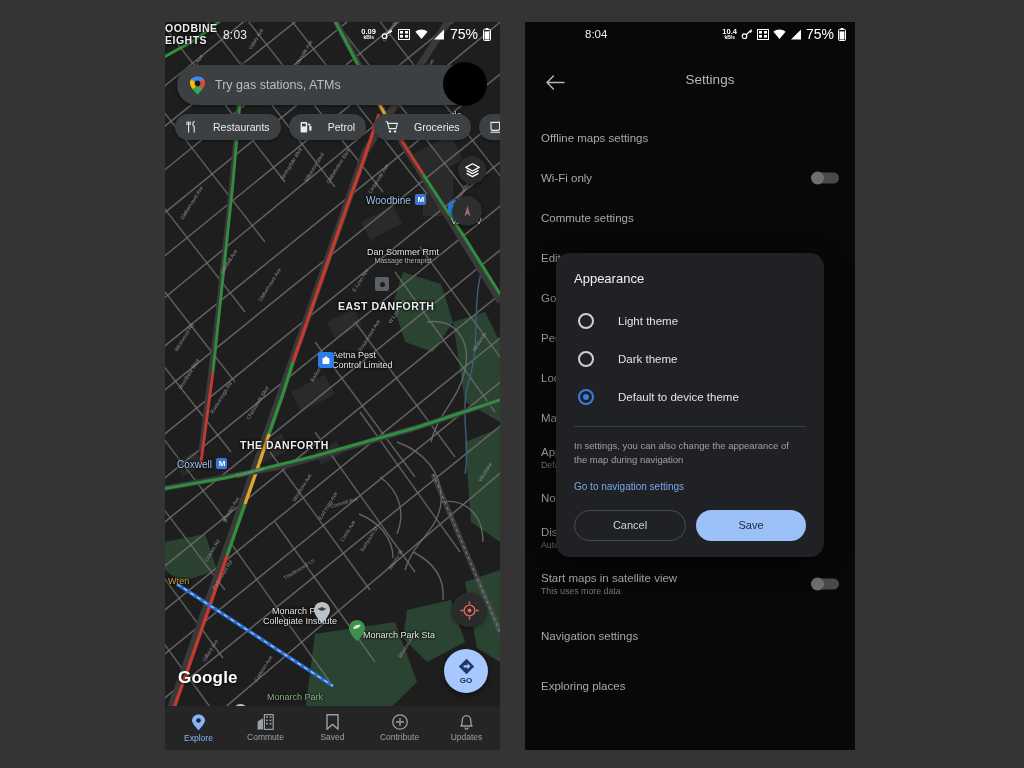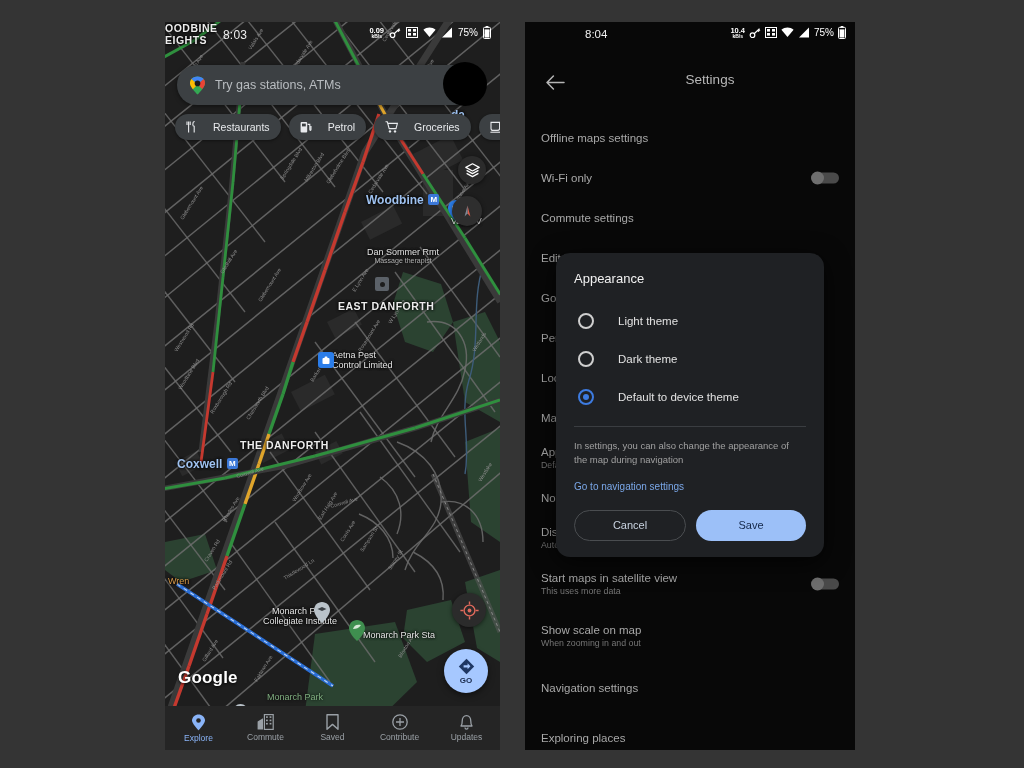--- a/index.html
+++ b/index.html
@@ -24,21 +24,21 @@
     position: absolute; left: 0; top: 0; width: 100%; height: 26px;
     display: flex; align-items: center; z-index: 30;
     color: #e8e8e8; font-size: 11px;
   }
   .status-time { position: absolute; left: 58px; top: 6px; font-size: 12px; color: #efefef; letter-spacing: .2px; }
   .status-icons { position: absolute; right: 9px; top: 4px; display: flex; align-items: center; gap: 5px; }
   .rate { line-height: .95; text-align: center; }
   .rate .n { display:block; font-size: 7.5px; font-weight: bold; color:#fff;}
   .rate .u { display:block; font-size: 5px; font-weight: bold; color:#fff;}
   .sicon { display: inline-block; }
-  .batt-pct { font-size: 10px; color: #fff; }
+  .batt-pct { font-size: 14px; color: #fff; }
 
   .searchbar {
     position: absolute; left: 12px; top: 43px; width: 298px; height: 40px;
     background: #3c4043; border-radius: 22px; display: flex; align-items: center;
     padding: 0 12px; z-index: 25; box-shadow: 0 1px 4px rgba(0,0,0,.5);
   }
   .search-text { flex: 1; color: #b9bdc1; font-size: 12.5px; margin-left: 9px; }
   .avatar-dot {
     position: absolute; left: 443px; top: 62px; width: 44px; height: 44px;
     border-radius: 50%; background: #000; z-index: 26;
@@ -81,21 +81,21 @@
   .nav-item { flex: 1; display: flex; flex-direction: column; align-items: center; justify-content: center; gap: 2px; }
   .nav-item .nav-label { font-size: 8.5px; color: #9aa0a6; }
   .nav-item.active .nav-label { color: #8ab4f8; }
 
   
   .mlabel { position: absolute; z-index: 10; pointer-events: none; }
   .nbhd { color: #ececec; font-size: 10.5px; font-weight: bold; letter-spacing: .5px;
           text-shadow: 0 0 3px #000, 0 0 3px #000; }
   .poi-name { color: #e4e4e4; font-size: 9px; text-shadow: 0 0 3px #000, 0 0 3px #000; }
   .poi-sub { color: #b0b0b0; font-size: 7px; text-shadow: 0 0 3px #000; }
-  .transit { color: #9fc2f0; font-size: 12px; text-shadow: 0 0 3px #000, 0 0 3px #000; font-weight: bold; }
+  .transit { color: #9fc2f0; font-size: 10px; text-shadow: 0 0 3px #000, 0 0 3px #000; }
   .parkname { color: #7fae7f; font-size: 9px; text-shadow: 0 0 3px #000; }
   .street { fill: #8d8d8d; font-size: 5.2px; font-family: "Liberation Sans", sans-serif; }
   .wren { color: #d89a4a; font-size: 9px; text-shadow: 0 0 3px #000, 0 0 3px #000; }
   .mbadge { display:inline-flex; align-items:center; justify-content:center;
             width: 11px; height: 11px; background: #3b78d8; color: #fff;
             font-size: 8px; font-weight: bold; border-radius: 2px; vertical-align: middle; }
 
   
   .phone-set {
     position: absolute; left: 525px; top: 22px;
@@ -675,24 +675,20 @@
       </div>
       <div class="set-row" style="height:52px;">
         <span class="t">Start maps in satellite view</span>
         <span class="s">This uses more data</span>
         <div class="toggle">
           <div class="track"></div>
           <div class="knob"></div>
         </div>
       </div>
       <div class="set-row" style="height:52px;">
-        <span class="t">Show scale on map</span>
-        <span class="s">When zooming in and out</span>
-      </div>
-      <div class="set-row" style="height:52px;">
         <span class="t">Navigation settings</span>
       </div>
       <div class="set-row" style="height:48px;">
         <span class="t">Exploring places</span>
       </div>
     </div>
 
     <div class="dialog">
       <div class="dlg-title">Appearance</div>
 

